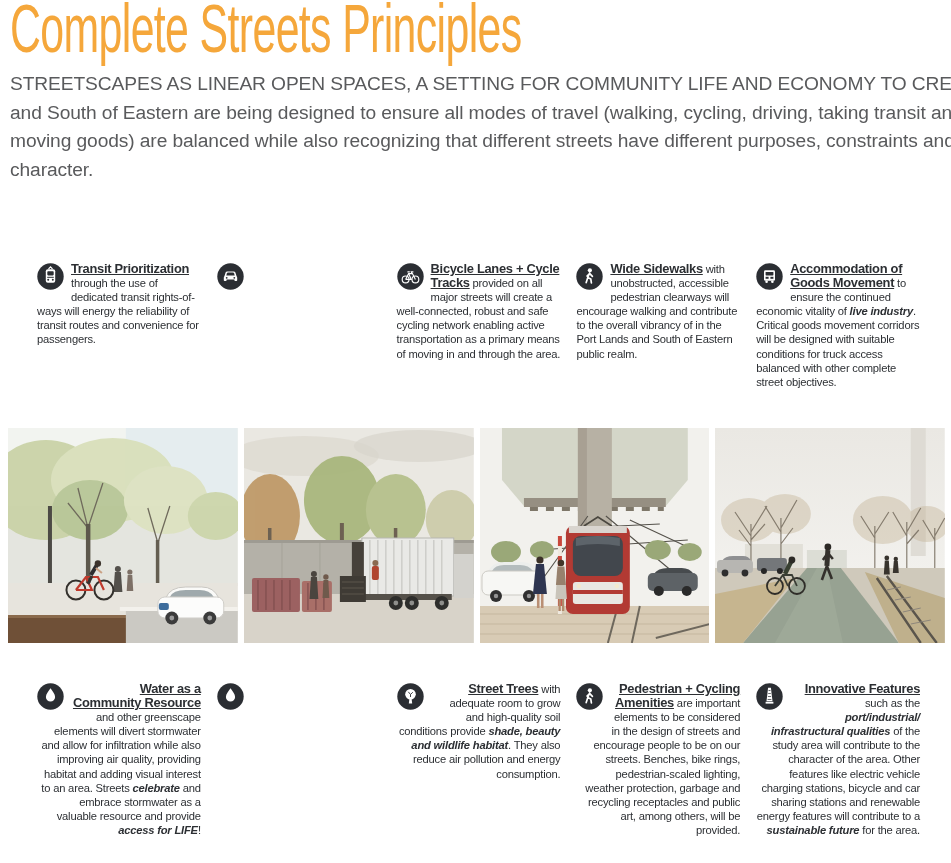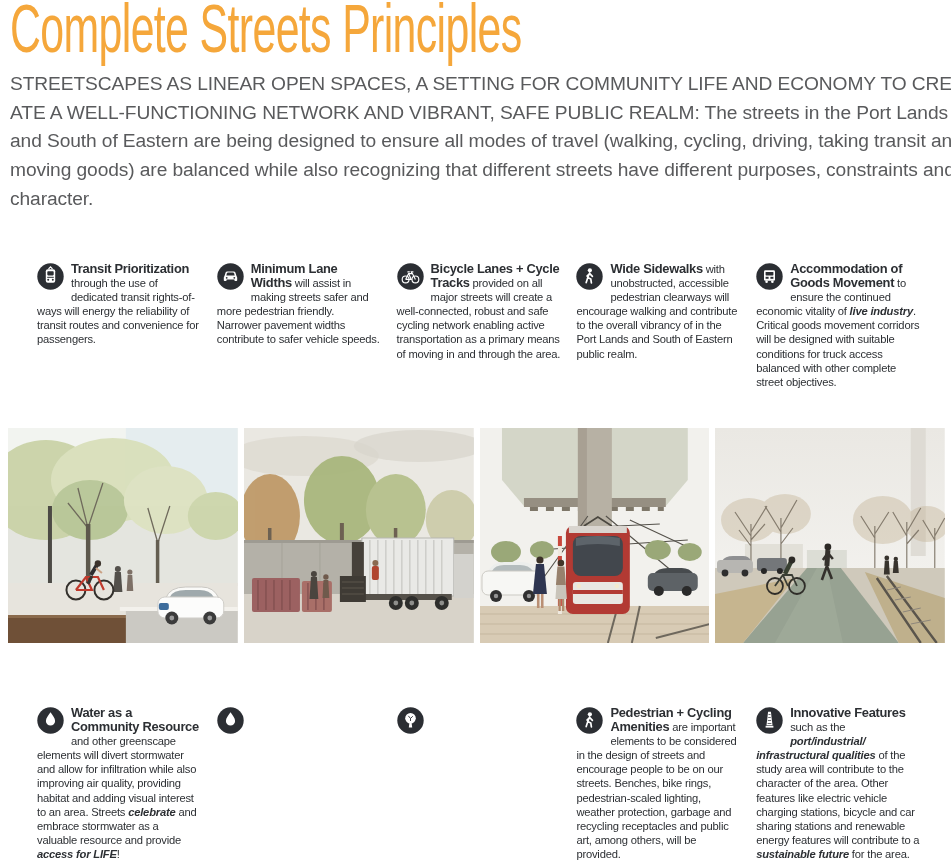--- a/index.html
+++ b/index.html
@@ -28,51 +28,50 @@
     color:var(--c-intro);
     font-size:19.2px;line-height:28.7px;letter-spacing:-0.1px;
   }
   .intro-line{white-space:nowrap;}
 
   .prow{
     position:absolute;left:37px;width:883px;
     display:grid;grid-template-columns:repeat(5,1fr);column-gap:16px;
   }
   .prow-top{top:262px;}
-  .prow-bottom{top:706px;}
+  .prow-bottom{top:682px;text-align:right;}
 
   .principle{color:var(--c-text);}
   .picon{
     float:left;width:27px;height:27px;margin:1px 7px 3px 0;
   }
   .picon svg{display:block;width:27px;height:27px;}
   .ptext{
     margin:0;font-size:11.2px;line-height:14.1px;letter-spacing:-0.2px;
   }
-  .seg-bold{font-weight:bold;font-size:12.9px;letter-spacing:-0.3px;}
+  .seg-bold{font-weight:bold;font-size:12.9px;letter-spacing:-0.3px;text-decoration:underline;}
   .seg-bolditalic{font-weight:bold;font-style:italic;margin-top:44px;}
   .seg-normal{}
 
   .photo-row{
     position:absolute;left:8px;top:428px;width:937px;height:215px;
     display:flex;gap:6px;
   }
   .photo{flex:1;height:215px;overflow:hidden;margin:0;}
   .photo svg{display:block;width:100%;height:100%;}
 </style>
 </head>
 <body>
 
 <div class="page">
 
   <h1 class="page-title">Complete Streets Principles</h1>
 
   <div class="intro">
       <div class="intro-line">STREETSCAPES AS LINEAR OPEN SPACES, A SETTING FOR COMMUNITY LIFE AND ECONOMY TO CRE-</div>
-      <div class="intro-line">ATE A WELL-FUNCTIONING NETWORK AND VIBRANT, SAFE PUBLIC REALM: The streets in the Port Lands</div>
       <div class="intro-line">and South of Eastern are being designed to ensure all modes of travel (walking, cycling, driving, taking transit and</div>
       <div class="intro-line">moving goods) are balanced while also recognizing that different streets have different purposes, constraints and</div>
       <div class="intro-line">character.</div>
     </div>
 
   <div class="prow prow-top">
       <div class="principle">
         <span class="picon">
           <svg viewBox="0 0 27 27">
             <circle cx="13.5" cy="13.5" r="13.2" fill="var(--c-icon)"></circle>
@@ -89,21 +88,20 @@
       <div class="principle">
         <span class="picon">
           <svg viewBox="0 0 27 27">
             <circle cx="13.5" cy="13.5" r="13.2" fill="var(--c-icon)"></circle>
             <path d="M7.4 13.2 L8.6 9.6 Q9 8.4 10.3 8.4 H16.7 Q18 8.4 18.4 9.6 L19.6 13.2 Q20.2 13.7 20.2 14.8 V17.2 Q20.2 18 19.4 18 H18.2 Q17.4 18 17.4 17.2 V16.6 H9.6 V17.2 Q9.6 18 8.8 18 H7.6 Q6.8 18 6.8 17.2 V14.8 Q6.8 13.7 7.4 13.2 Z" fill="#fff"></path>
             <path d="M9.3 12.6 L10 10.2 Q10.2 9.6 10.9 9.6 H16.1 Q16.8 9.6 17 10.2 L17.7 12.6 Z" fill="var(--c-icon)"></path>
             <circle cx="9.7" cy="14.8" r="0.9" fill="var(--c-icon)"></circle>
             <circle cx="17.3" cy="14.8" r="0.9" fill="var(--c-icon)"></circle>
           </svg>
         </span>
-        <p class="ptext"><span class="seg-bold">Minimum Lane Widths</span><span class="seg-normal"> will assist in making streets safer and more pedestrian friendly. Narrower pavement widths contribute to safer vehicle speeds.</span></p>
       </div>
       <div class="principle">
         <span class="picon">
           <svg viewBox="0 0 27 27">
             <circle cx="13.5" cy="13.5" r="13.2" fill="var(--c-icon)"></circle>
             <g fill="none" stroke="#fff" stroke-width="1.15">
               <circle cx="8.6" cy="16.4" r="3.4"></circle>
               <circle cx="18.4" cy="16.4" r="3.4"></circle>
               <path d="M8.6 16.4 L11.6 10.6 H15.4 L18.4 16.4 M11.6 10.6 L14.2 16.4 H8.6 M15 10.6 L14.3 8.9 H16.4 M10.4 8.9 H12.8"></path>
             </g>
@@ -412,20 +410,21 @@
       </div>
       <div class="principle">
         <span class="picon">
           <svg viewBox="0 0 27 27">
             <circle cx="13.5" cy="13.5" r="13.2" fill="var(--c-icon)"></circle>
             <circle cx="13.5" cy="11.2" r="5.3" fill="#fff"></circle>
             <path d="M12.6 14 H14.4 L15.2 20.4 H11.8 Z" fill="#fff"></path>
             <path d="M13.5 11.5 L11.3 8.8 M13.5 11.5 L15.8 9.2 M13.5 11.5 V14" stroke="var(--c-icon)" stroke-width="0.9" fill="none"></path>
           </svg>
         </span>
+        <p class="ptext"><span class="seg-bold">Street Trees</span><span class="seg-normal"> with adequate room to grow and high-quality soil conditions provide </span><span class="seg-bolditalic">shade, beauty and wildlife habitat</span><span class="seg-normal">. They also reduce air pollution and energy consumption.</span></p>
       </div>
       <div class="principle">
         <span class="picon">
           <svg viewBox="0 0 27 27">
             <circle cx="13.5" cy="13.5" r="13.2" fill="var(--c-icon)"></circle>
             <circle cx="13.9" cy="7.3" r="2.1" fill="#fff"></circle>
             <path d="M13.6 10 L11.8 14.5 L10.2 19.6 M11.8 14.5 L14.8 16 L15.4 19.8 M13.6 10.6 L11 13 M13.8 10.6 L16.4 13.4" stroke="#fff" stroke-width="1.7" fill="none" stroke-linecap="round"></path>
           </svg>
         </span>
         <p class="ptext"><span class="seg-bold">Pedestrian + Cycling Amenities</span><span class="seg-normal"> are important elements to be considered in the design of streets and encourage people to be on our streets. Benches, bike rings, pedestrian-scaled lighting, weather protection, garbage and recycling receptacles and public art, among others, will be provided.</span></p>

